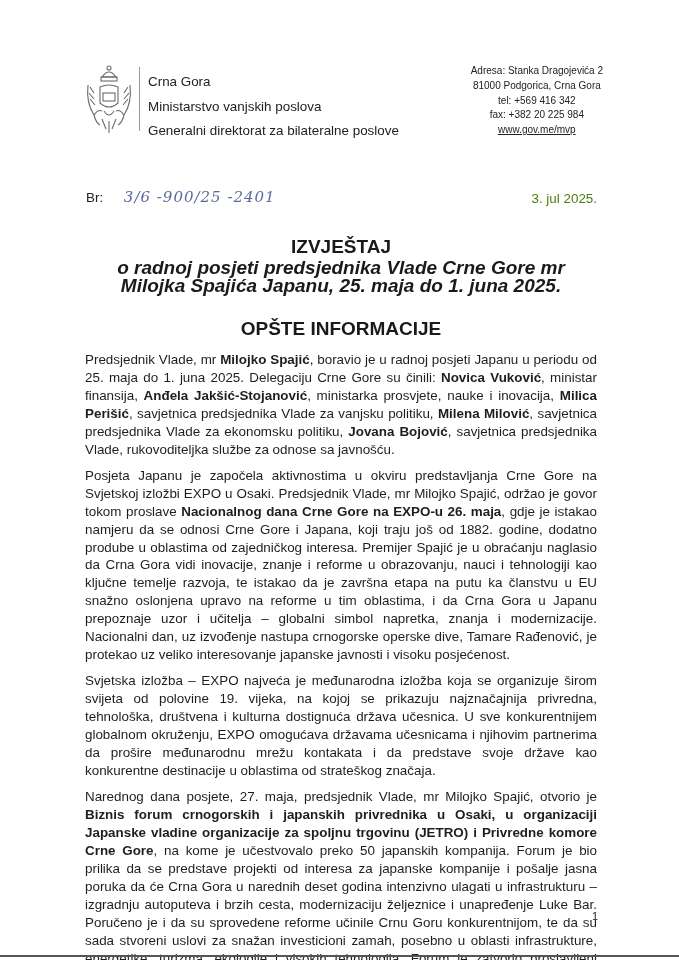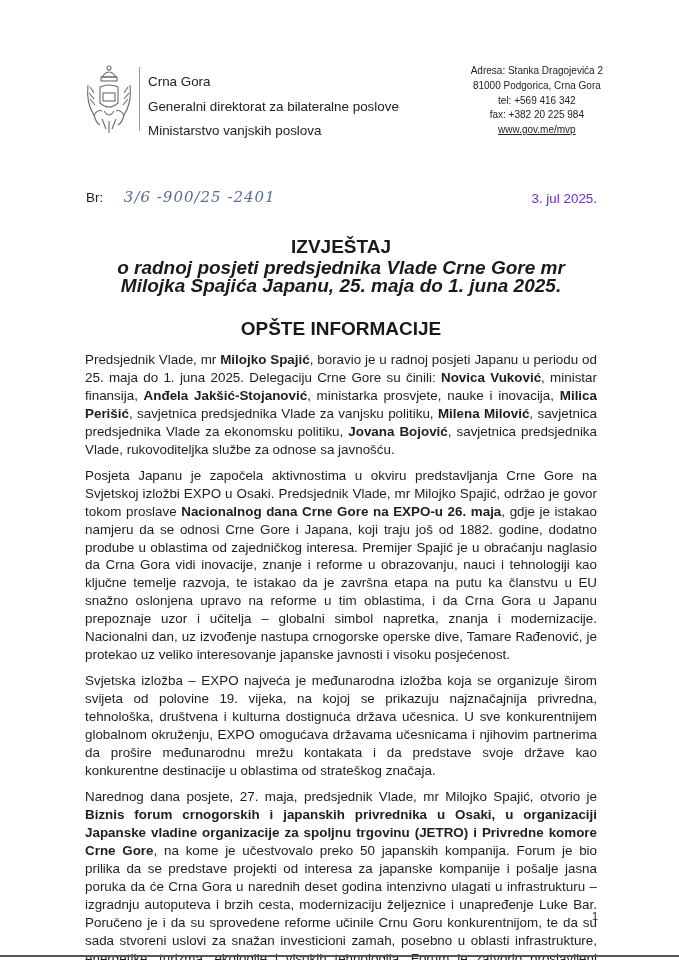--- a/index.html
+++ b/index.html
@@ -10,21 +10,21 @@
   .vline { position: absolute; left: 139px; top: 67px; width: 1px; height: 64px; background: #9a9a9a; }
   .org { position: absolute; left: 148px; top: 70px; font-size: 13.4px; line-height: 24.5px; color: #222; }
   .org div { white-space: nowrap; }
 
   .addr { position: absolute; right: 76px; top: 64px; text-align: center; font-size: 10px; line-height: 14.8px; color: #222; }
   .addr div { white-space: nowrap; }
   .addr .web { text-decoration: underline; }
 
   .refline { position: absolute; left: 86px; top: 188px; font-size: 13.4px; color: #222; }
   .ref-hand { font-family: "DejaVu Serif", serif; font-style: italic; color: #5a6b9a; font-size: 15px; letter-spacing: 1px; margin-left: 17px; }
-  .date { position: absolute; right: 82px; top: 191px; font-size: 13.4px; color: #6d28d9; }
+  .date { position: absolute; right: 82px; top: 191px; font-size: 13.4px; color: #4d7c0f; }
 
   .title { position: absolute; left: 86px; width: 510px; text-align: center; font-weight: bold; font-size: 19px; color: #1a1a1a; }
   .t1 { top: 236px; }
   .t2 { top: 259px; line-height: 18px; font-style: italic; }
   .t3 { top: 318px; }
 
   .body { position: absolute; left: 85px; width: 512px; top: 351px; font-size: 13.4px; line-height: 17.9px; text-align: justify; color: #1e1e1e; }
   .body p { margin: 0 0 8.5px 0; }
   .body b { font-weight: bold; }
 
@@ -49,22 +49,22 @@
       <rect x="19" y="30" width="12" height="8"></rect>
       <path d="M20 48 Q25 56 30 48"></path>
       <path d="M18 56 L22 66 M32 56 L28 66 M25 58 L25 70"></path>
       <path d="M10 52 Q12 60 16 62 M40 52 Q38 60 34 62"></path>
     </g>
   </svg>
   <div class="vline"></div>
 
   <div class="org">
     <div>Crna Gora</div>
+    <div>Ministarstvo vanjskih poslova</div>
     <div>Generalni direktorat za bilateralne poslove</div>
-    <div>Ministarstvo vanjskih poslova</div>
   </div>
 
   <div class="addr">
     <div>Adresa: Stanka Dragojevića 2</div>
     <div>81000 Podgorica, Crna Gora</div>
     <div>tel: +569 416 342</div>
     <div>fax: +382 20 225 984</div>
     <div class="web">www.gov.me/mvp</div>
   </div>
 

